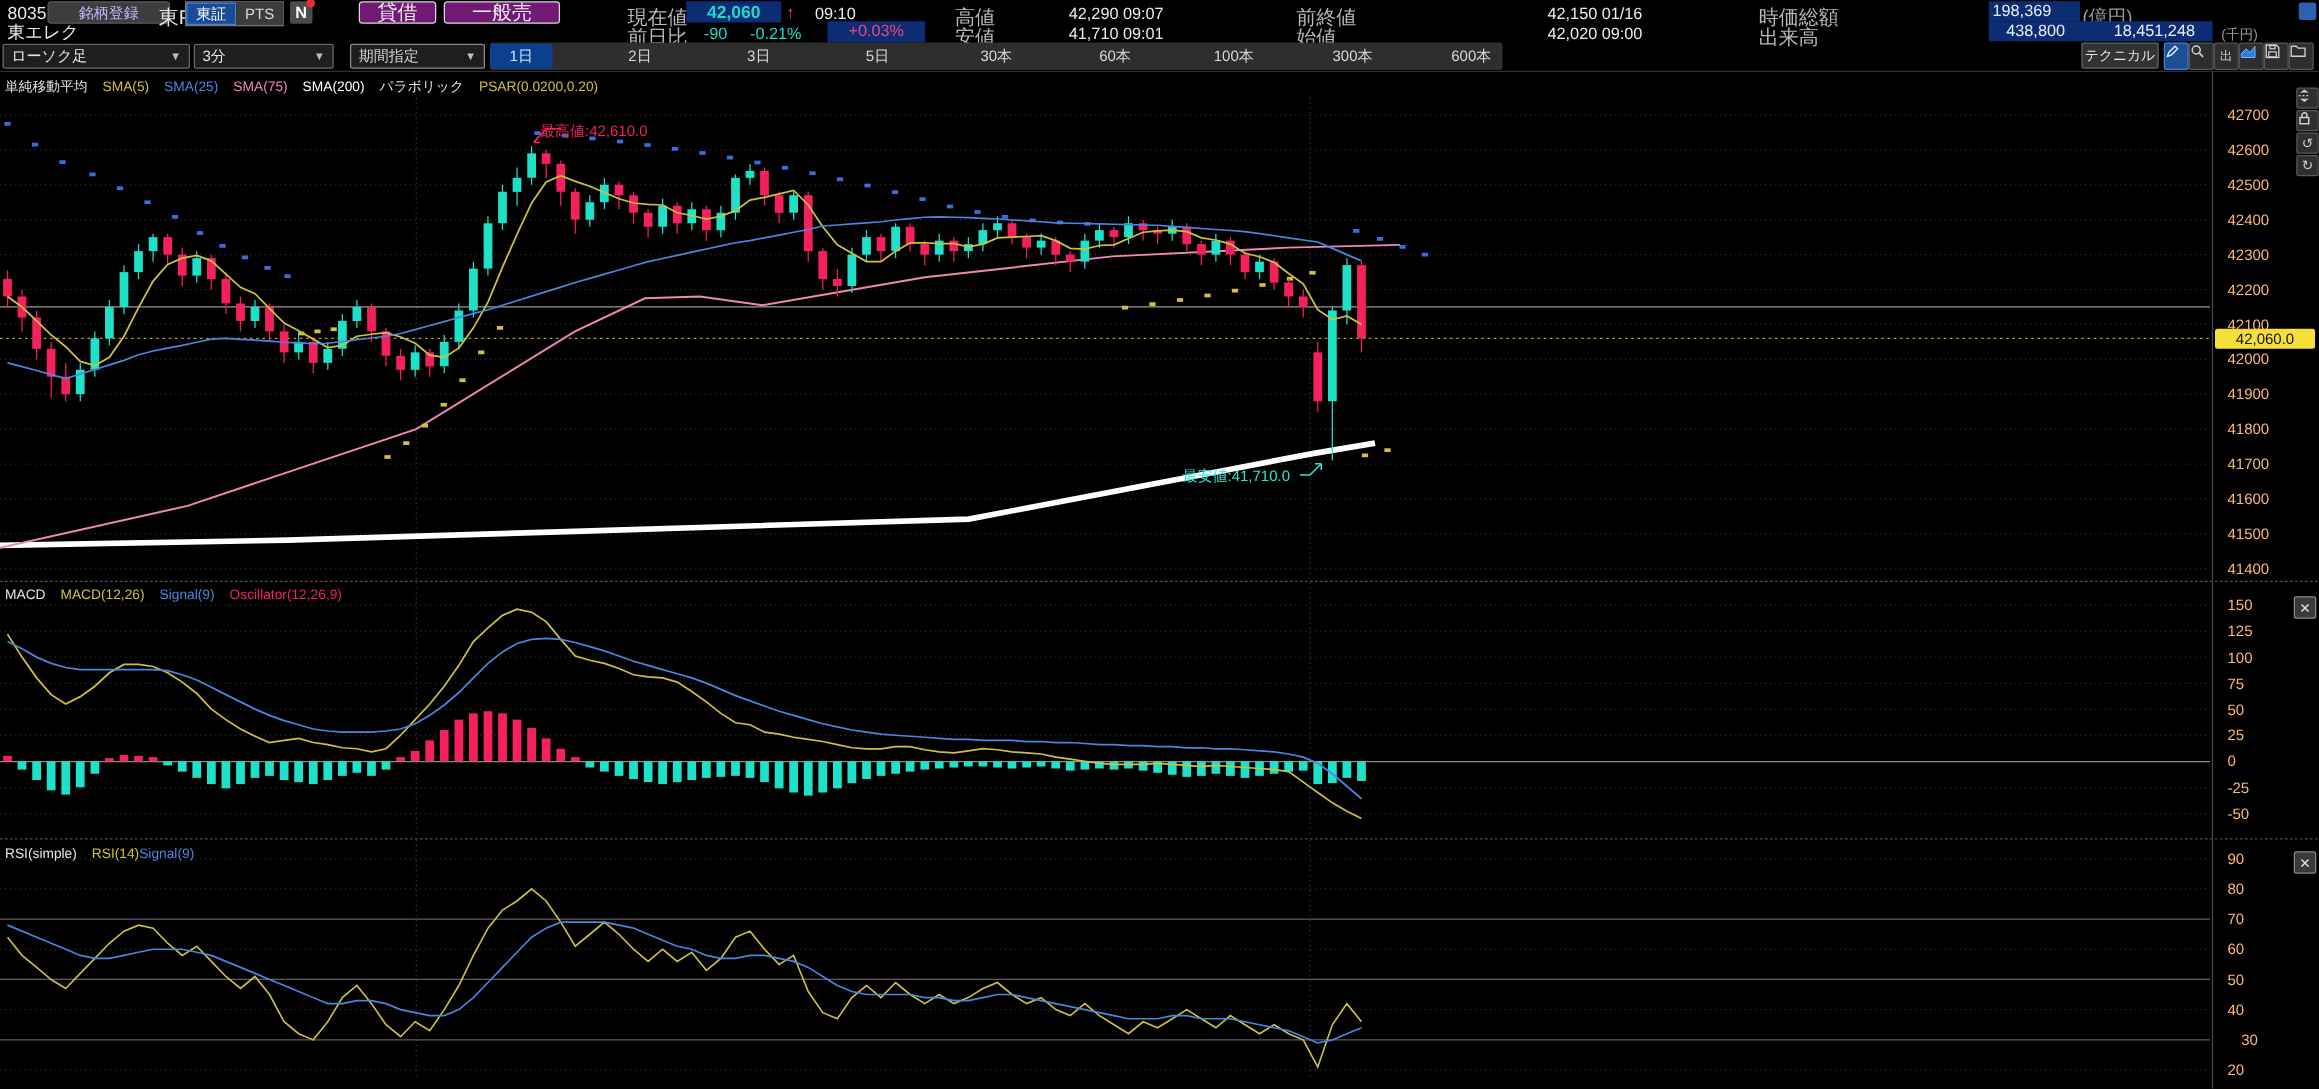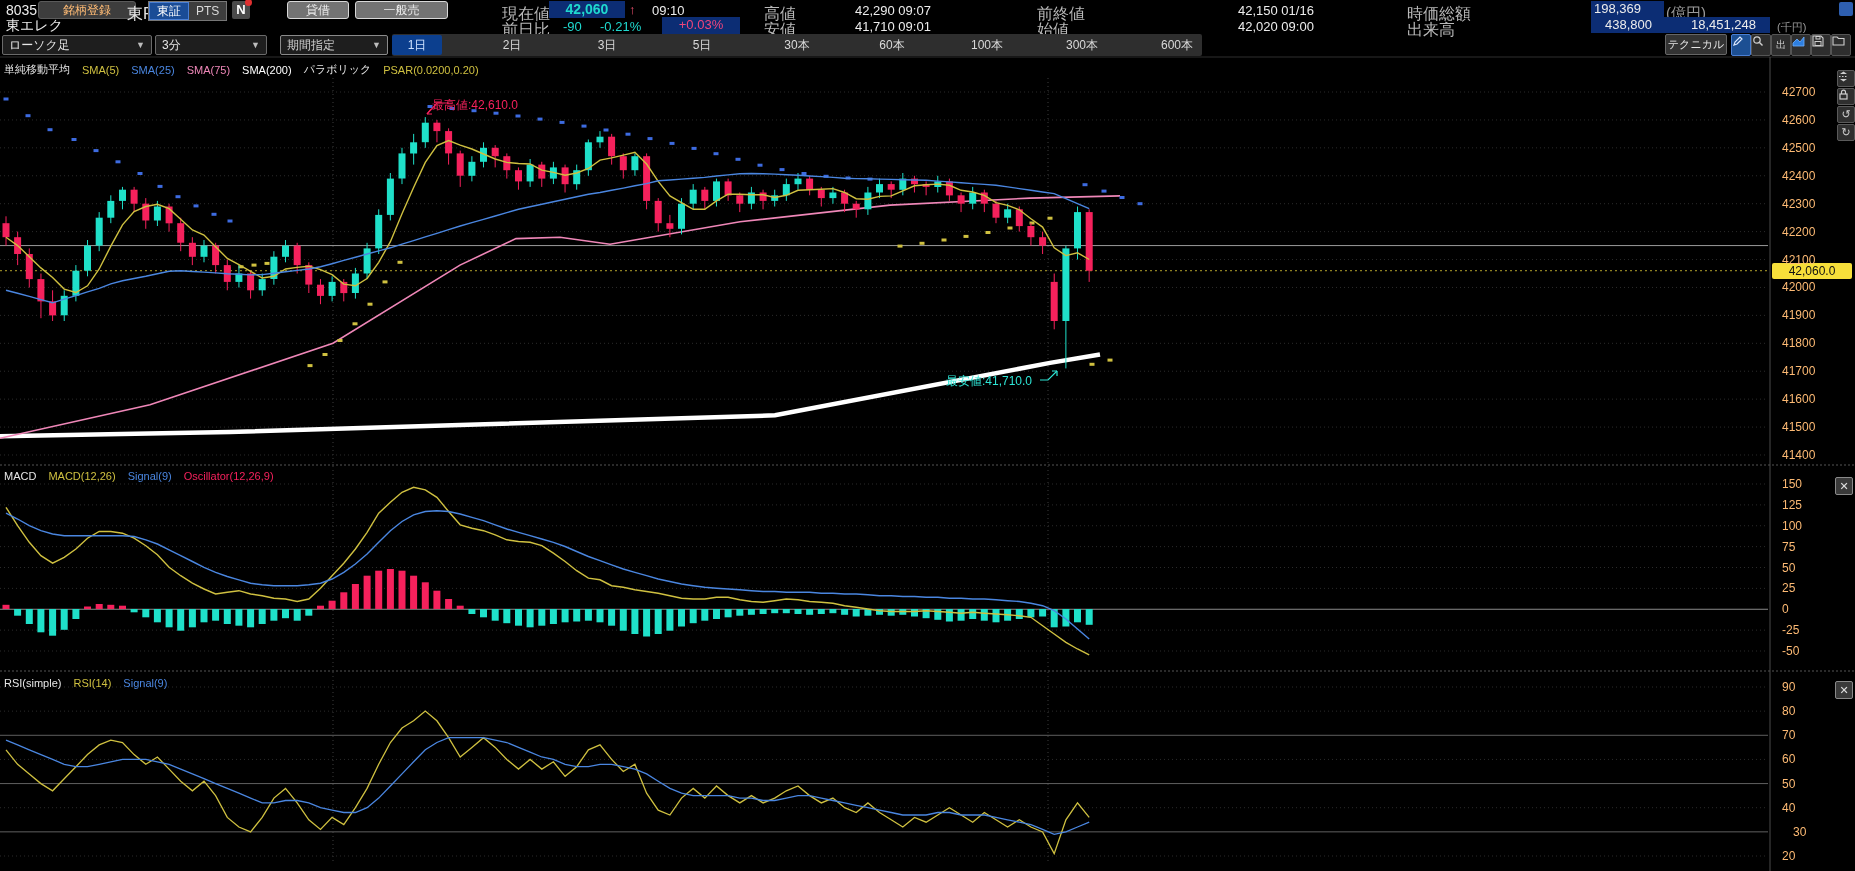--- a/index.html
+++ b/index.html
@@ -5,22 +5,22 @@
   html,body{margin:0;padding:0;background:#000;width:1855px;height:871px;overflow:hidden;
     font-family:"Liberation Sans","DejaVu Sans",sans-serif;-webkit-font-smoothing:antialiased;}
   #root{position:relative;width:1855px;height:871px;background:#000;}
   .abs{position:absolute;white-space:nowrap;}
   .lbl{font-size:16px;color:#b9b9b9;}
   .val{font-size:13px;color:#ececec;}
   .cyan{color:#1fd9cf;}
   .pink{color:#f0457c;}
   .navybox{background:#0c2d74;}
   .btn{display:flex;align-items:center;justify-content:center;cursor:pointer;box-sizing:border-box;}
-  .outline-btn{background:#737373;border:1px solid #d8d8d8;border-radius:3px;color:#ececec;font-size:12px;height:18px;}
-  .gray-btn{background:#3d3d3d;border:1px solid #5a5a5a;border-radius:3px;color:#fdba74;font-size:12px;height:18px;}
+  .outline-btn{background:#701a75;border:1px solid #d8d8d8;border-radius:3px;color:#ececec;font-size:16px;height:18px;}
+  .gray-btn{background:#3d3d3d;border:1px solid #5a5a5a;border-radius:3px;color:#c4b5fd;font-size:12px;height:18px;}
   .tab{height:18px;font-size:12px;color:#d9d9d9;padding:0 7px;display:flex;align-items:center;box-sizing:border-box;}
   .tab.active{background:#1a4c96;border:1px solid #4a7fd4;color:#fff;}
   .tab.inactive{background:#3d3d3d;}
   .dropdown{background:#1e1e1e;border:1px solid #6a6a6a;border-radius:2px;height:20px;display:flex;
     align-items:center;justify-content:space-between;padding:0 6px;font-size:12px;color:#e6e6e6;box-sizing:border-box;cursor:pointer;}
   .dd-arrow{font-size:9px;color:#bdbdbd;margin-left:8px;}
   .period-group{display:flex;background:#2e2e2e;border-radius:2px;height:22px;align-items:center;gap:45px;}
   .period-btn{width:50px;height:20px;margin:0 0;font-size:12px;color:#d9d9d9;display:flex;align-items:center;justify-content:center;cursor:pointer;border-radius:2px;}
   .period-btn.active{background:#0c3f8e;color:#cfe2ff;}
   .legend-row{display:flex;align-items:center;gap:12px;font-size:11px;}
@@ -552,21 +552,21 @@
   <span style="color:#e6e6e6;">MACD</span>
   <span id="macd-legend-items" style="display:flex;gap:12px;">
         <span style="color: rgb(207, 192, 64);">MACD(12,26)</span>
         <span style="color: rgb(74, 134, 224);">Signal(9)</span>
         <span style="color: rgb(245, 33, 92);">Oscillator(12,26,9)</span>
       </span>
 </div>
 
 <div class="abs legend-row" style="left:4px;top:677px;">
   <span style="color:#e6e6e6;">RSI(simple)</span>
-  <span id="rsi-legend-items" style="display:flex;gap:12px;">
+  <span id="rsi-legend-items" style="display:flex;">
         <span style="color: rgb(207, 192, 64);">RSI(14)</span>
         <span style="color: rgb(74, 134, 224);">Signal(9)</span>
       </span>
 </div>
 
 <div class="abs" style="left:432px;top:97px;color:#f5215c;font-size:12px;">最高値:42,610.0</div>
 <div class="abs" style="left:946px;top:373px;color:#2ee6d6;font-size:12px;">最安値:41,710.0</div>
 <div class="abs price-tag" style="left:1772px;top:263px;width:72px;">42,060.0</div>
 
 <div class="abs" id="axis-main" style="left:0;top:0;width:1855px;height:871px;pointer-events:none;">

